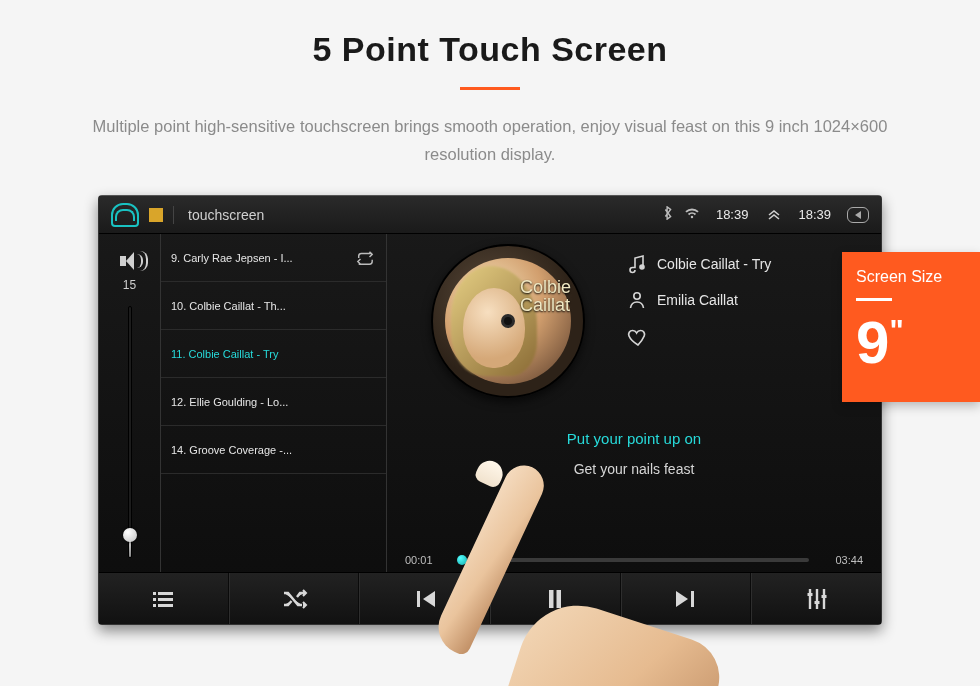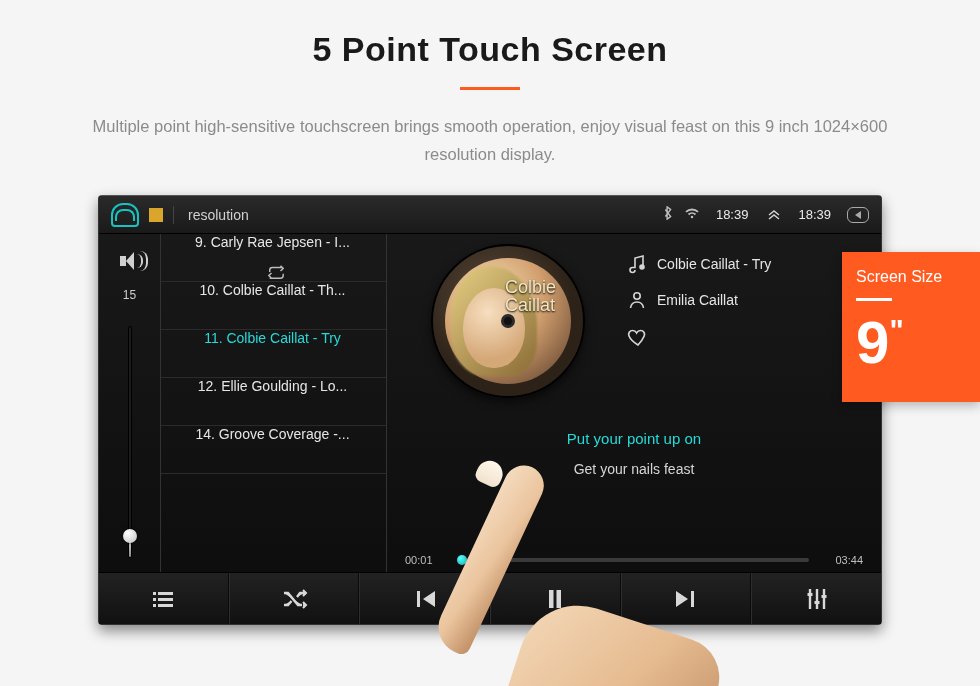--- a/index.html
+++ b/index.html
@@ -24,48 +24,48 @@
 .statusbar .spacer { flex: 1; }
 .statusbar .glyph { color: #bdbdbd; font-size: 14px; }
 .statusbar .clock { color: #eaeaea; font-size: 13px; margin-left: 6px; }
 .statusbar .back { width: 22px; height: 16px; border: 1.5px solid #aaa; border-radius: 6px; display: flex; align-items: center; justify-content: center; margin-left: 6px; }
 .statusbar .back::before { content:""; width:0; height:0; border-top:4px solid transparent; border-bottom:4px solid transparent; border-right:6px solid #aaa; }
 
 
 .body { position: absolute; top: 38px; bottom: 52px; left: 0; right: 0; display: flex; }
 
 
-.volcol { width: 62px; display: flex; flex-direction: column; align-items: center; padding-top: 18px; gap: 18px; border-right: 1px solid #333; }
+.volcol { width: 62px; display: flex; flex-direction: column; align-items: center; padding-top: 18px; gap: 8px; border-right: 1px solid #333; }
 .volcol .spk { position: relative; width: 20px; height: 18px; }
 .volcol .spk::before { content:""; position:absolute; left:0; top:4px; width:6px; height:10px; background:#d0d0d0; }
 .volcol .spk::after { content:""; position:absolute; left:6px; top:0; width:0; height:0; border-top:9px solid transparent; border-bottom:9px solid transparent; border-right:8px solid #d0d0d0; }
 .volcol .spk .w1 { position:absolute; left:17px; top:2px; width:6px; height:14px; border:2px solid #d0d0d0; border-left:none; border-radius:0 14px 14px 0; border-top:none; border-bottom:none; }
 .volcol .spk .w2 { position:absolute; left:20px; top:-1px; width:8px; height:20px; border:2px solid #d0d0d0; border-left:none; border-radius:0 20px 20px 0; border-top:none; border-bottom:none; }
 .volcol .lvl { font-size: 12px; color: #cfcfcf; }
 .volcol .track { width: 4px; flex: 1; background: #1c1c1c; border: 1px solid #000; border-radius: 2px; position: relative; margin: 6px 0 14px; }
 .volcol .track .fill { position: absolute; bottom: 0; left: 0; right: 0; height: 8%; background: linear-gradient(#dcdcdc,#888); border-radius: 2px; }
 .volcol .track .knob { position: absolute; bottom: 6%; left: 50%; transform: translateX(-50%); width: 14px; height: 14px; border-radius: 50%; background: radial-gradient(circle at 35% 30%, #fff, #bfbfbf); box-shadow: 0 0 3px #000; }
 
 
 .listcol { width: 226px; border-right: 1px solid #333; overflow: hidden; }
-.listcol .row { height: 48px; display: flex; align-items: center; padding: 0 12px 0 10px; color: #e6e6e6; font-size: 14px; border-bottom: 1px solid #2b2b2b; white-space: nowrap; overflow: hidden; text-overflow: ellipsis; position: relative; flex-direction: column; }
+.listcol .row { height: 48px; display: flex; align-items: center; padding: 0 12px 0 10px; color: #e6e6e6; font-size: 11px; border-bottom: 1px solid #2b2b2b; white-space: nowrap; overflow: hidden; text-overflow: ellipsis; position: relative; }
 .listcol .row .txt { overflow: hidden; text-overflow: ellipsis; flex:1; }
 .listcol .row.active { color: #27dada; border-bottom-color: #2b2b2b; }
 .listcol .row .loop { margin-left: 6px; width: 18px; height: 18px; flex: none; }
 .listcol .row .loop svg { stroke:#bbb; }
 
 
 .maincol { flex: 1; position: relative; padding: 14px 20px 12px 24px; }
 .album { position: absolute; left: 44px; top: 10px; width: 154px; height: 154px; }
 .album .disc { position:absolute; inset:0; border-radius:50%; background: radial-gradient(circle at 40% 35%, #5a4a3a,#2d2218 60%); border:2px solid #000; box-shadow:0 4px 10px rgba(0,0,0,.6); }
 .album .disc::after { content:""; position:absolute; inset:14px; border-radius:50%; background: repeating-radial-gradient(circle at 40% 35%, rgba(0,0,0,.08) 0 2px, transparent 2px 4px); }
 .album .cover { position:absolute; left:14px; top:14px; width:126px; height:126px; border-radius:50%; background: radial-gradient(circle at 35% 30%, #f3e0b8,#d29f6e 45%,#6a4a34 90%); }
 .album .face { position:absolute; left:18px; top:30px; width:62px; height:80px; border-radius:50% 50% 48% 48%; background: radial-gradient(circle at 40% 30%, #f7dfc0,#d5a878 70%); }
 .album .hair { position:absolute; left:6px; top:8px; width:86px; height:110px; border-radius:60% 70% 40% 50%; background: linear-gradient(135deg,#e6cf84,#8a6b35); filter: blur(1px); }
-.album .texttag { position:absolute; right:29px; top:34px; color:#efe7c2; font-family: 'Brush Script MT', cursive; font-size:18px; text-align:left; line-height:1; text-shadow:0 1px 2px #000; }
+.album .texttag { position:absolute; right:14px; top:34px; color:#efe7c2; font-family: 'Brush Script MT', cursive; font-size:18px; text-align:left; line-height:1; text-shadow:0 1px 2px #000; }
 .album .hole { position:absolute; left:50%; top:50%; transform:translate(-50%,-50%); width:14px; height:14px; border-radius:50%; background:#111; border:3px solid #2b2b2b; }
 
 .meta { position:absolute; left: 240px; top: 20px; display:flex; flex-direction:column; gap:16px; }
 .meta .line { display:flex; align-items:center; gap:10px; color:#e5e5e5; font-size:14px; }
 .meta .icon { width:20px; height:20px; color:#d5d5d5; flex:none; }
 .meta .heart { width:22px; height:22px; }
 
 .lyrics { position:absolute; left:0; right:0; top:196px; text-align:center; }
 .lyrics .l1 { color:#27dada; font-size:15px; }
 .lyrics .l2 { color:#d6d6d6; font-size:14px; margin-top:14px; }
@@ -109,21 +109,21 @@
   <div class="ln"></div>
   <div class="sz"><span>9</span><sup>"</sup></div>
 </div>
 
 <div class="unit">
 
   <div class="statusbar">
     <div class="home"></div>
     <div class="appicon"></div>
     <div class="sep"></div>
-    <span class="title">resolution</span>
+    <span class="title">touchscreen</span>
     <div class="spacer"></div>
     <span class="glyph">
       <svg width="12" height="14" viewBox="0 0 12 16" fill="none" stroke="#bdbdbd" stroke-width="1.6">
           <path d="M3 4l6 8-4 3V1l4 3-6 8"></path>
         </svg>
     </span>
     <span class="glyph">
       <svg width="16" height="14" viewBox="0 0 18 14" fill="#bdbdbd">
           <path d="M9 13a1.4 1.4 0 100-2.8 1.4 1.4 0 000 2.8zm-3.2-3.6a4.8 4.8 0 016.4 0l1.4-1.5a6.8 6.8 0 00-9.2 0zm-2.8-3a9 9 0 0112 0l1.5-1.5a11 11 0 00-15 0z"></path>
         </svg>

